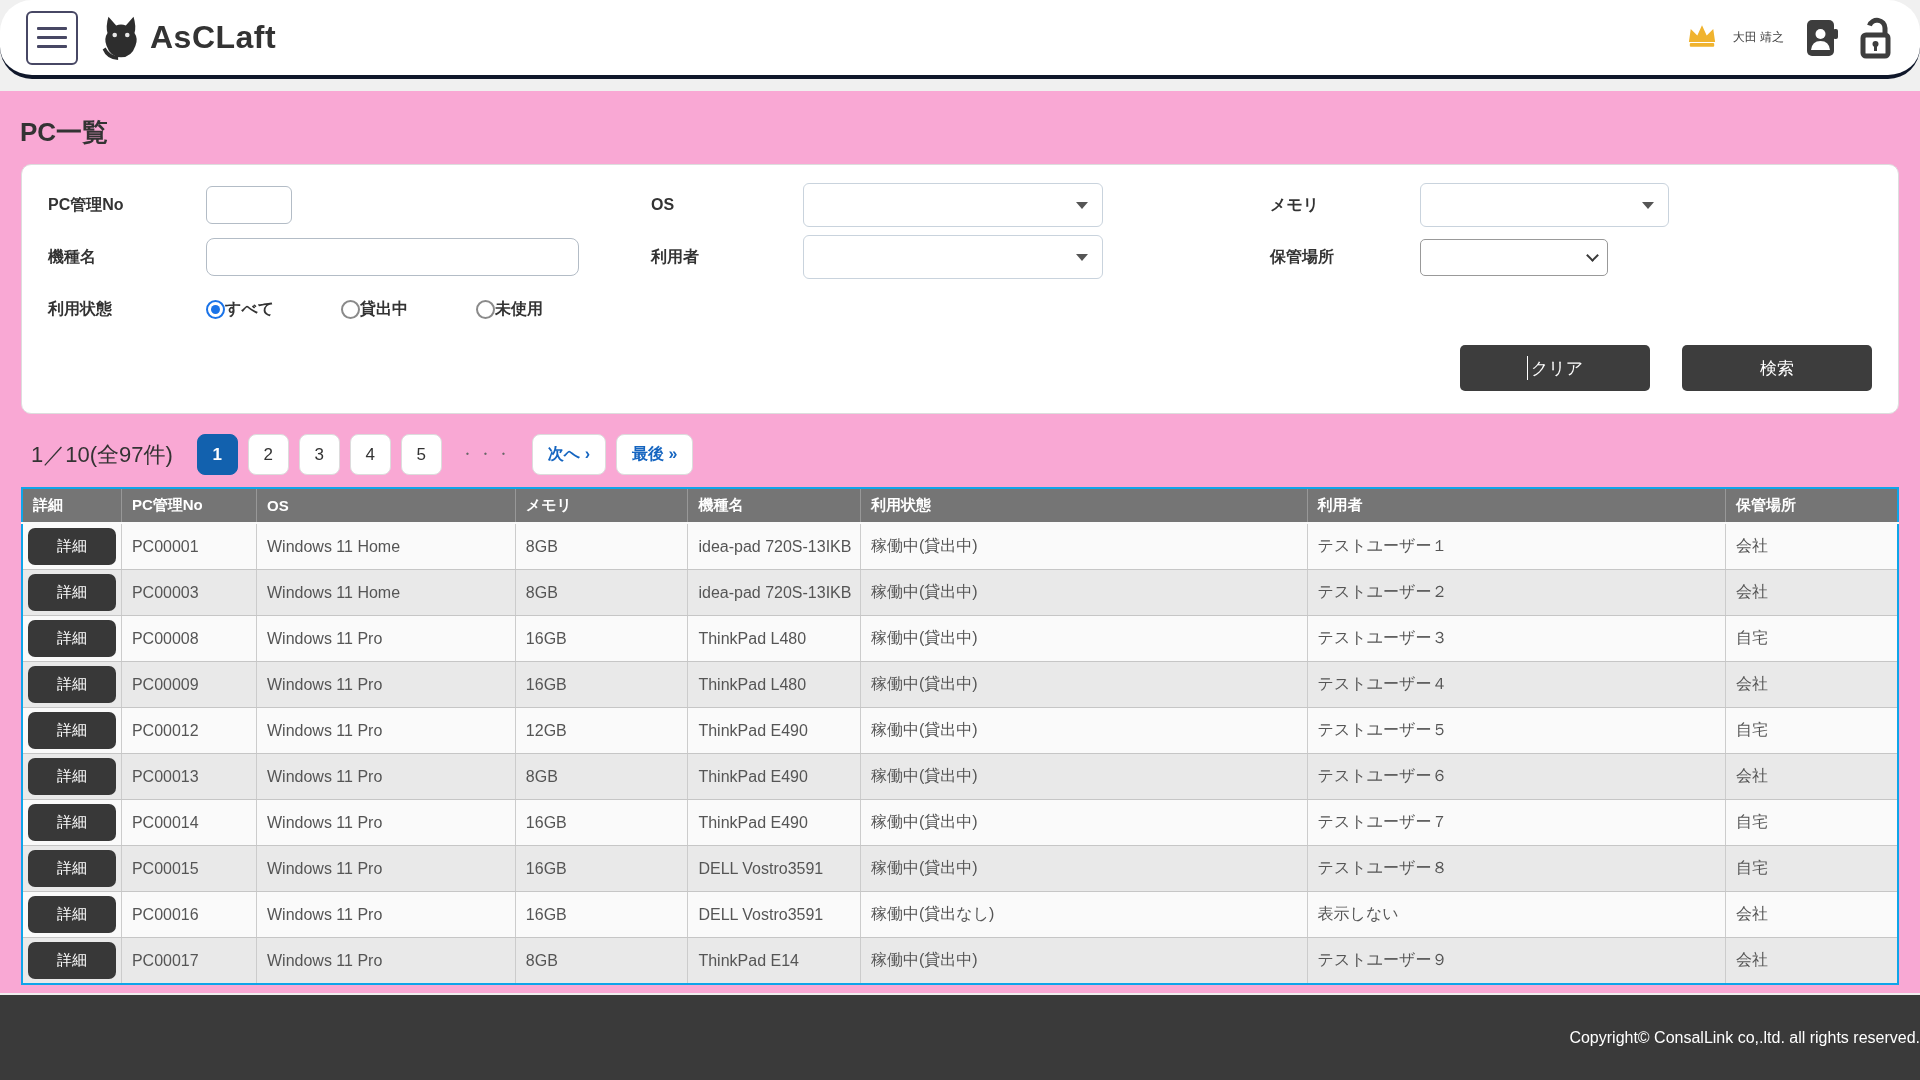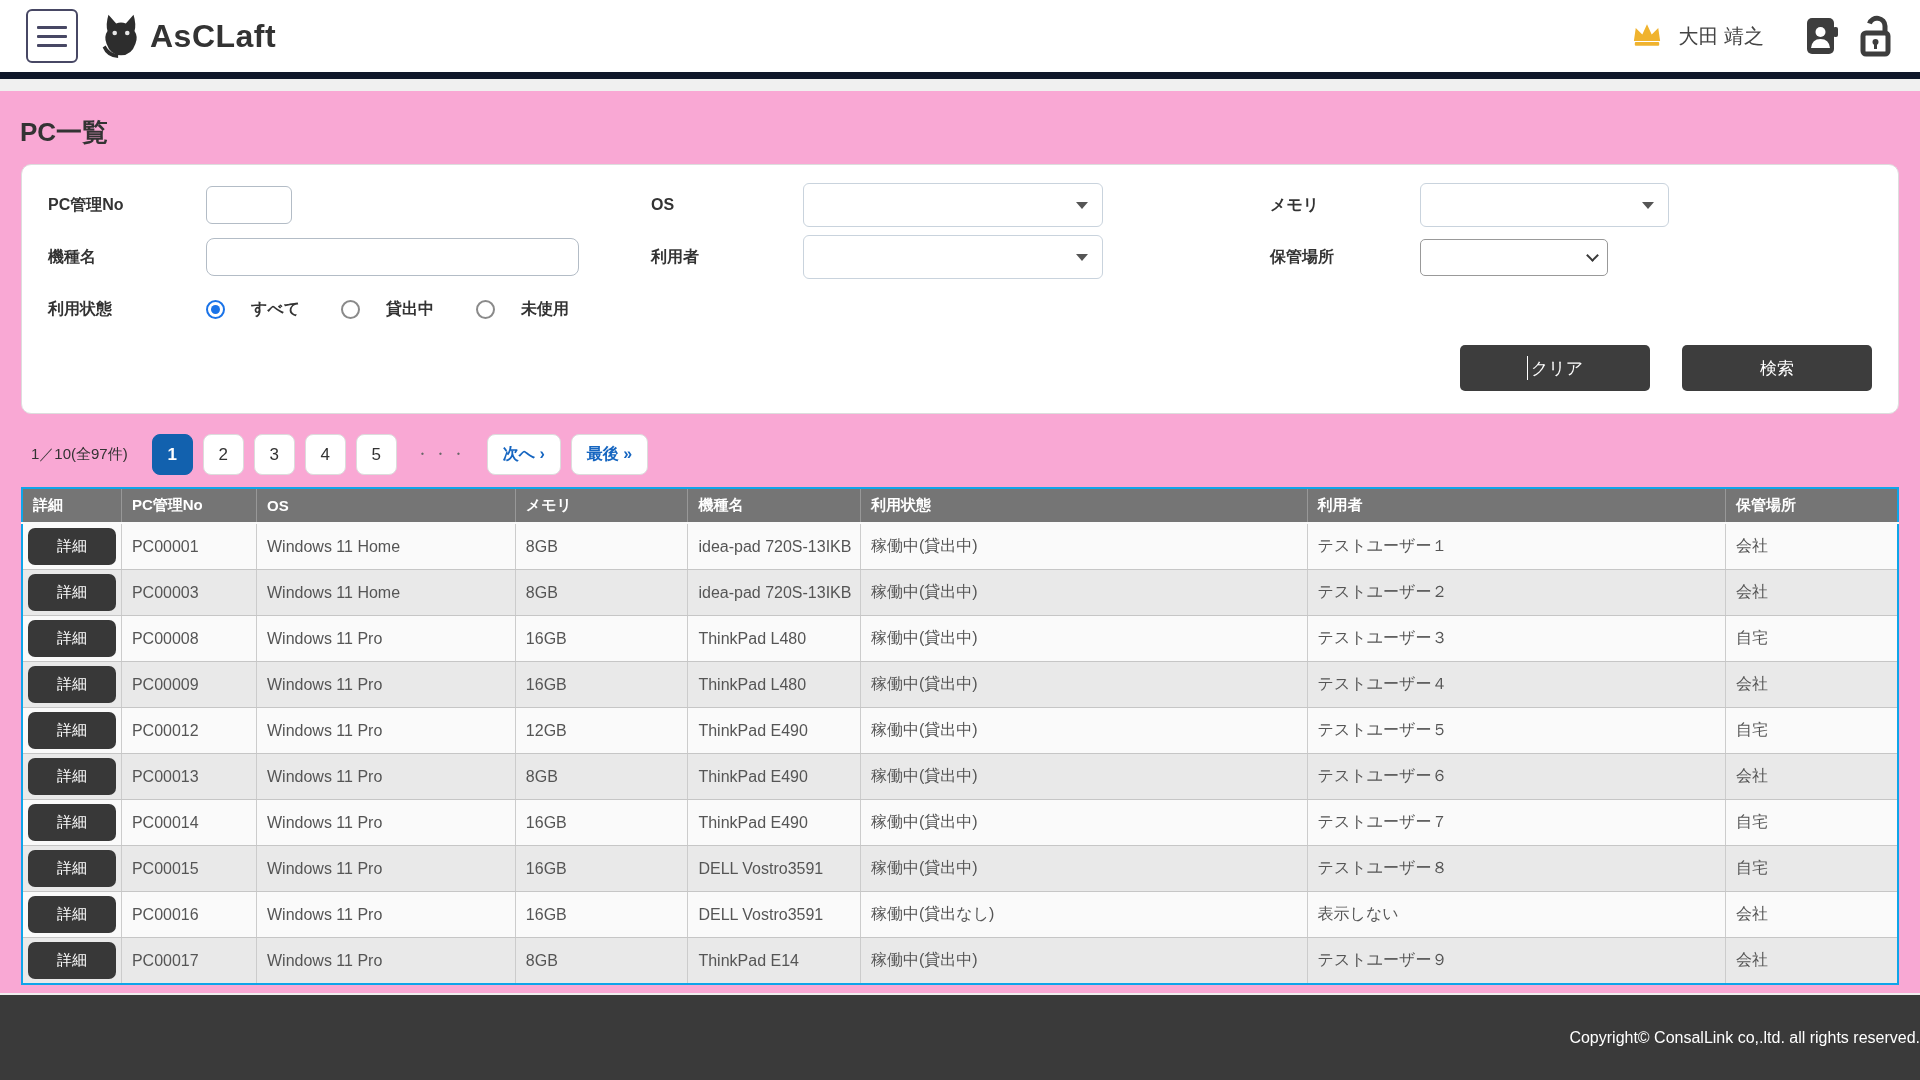--- a/index.html
+++ b/index.html
@@ -6,33 +6,33 @@
   html,body { width: 1920px; height: 1080px; overflow: hidden; }
   body {
     font-family: "Liberation Sans", "DejaVu Sans", sans-serif;
     background: #f0f0f0;
     color: #333;
   }
   .page { width: 1920px; height: 1080px; display: flex; flex-direction: column; }
 
   
   .app-header {
-    height: 79px; background: #fff; border-bottom: 7px solid #0f172a;
-    display: flex; align-items: center; padding: 0 26px; flex: 0 0 auto;
+    height: 79px; background: #fff; border-bottom: 4px solid #0f172a;
+    display: flex; align-items: center; padding: 0 26px; flex: 0 0 auto; border-radius: 32px;
   }
   .menu-btn {
     width: 52px; height: 54px; background: #fff; border: 2px solid #474764;
     border-radius: 6px; display: flex; flex-direction: column; justify-content: center;
     align-items: center; gap: 6px; cursor: pointer;
   }
   .menu-btn .bar { width: 30px; height: 3px; background: #474764; border-radius: 1px; }
   .logo { display: flex; align-items: center; margin-left: 16px; gap: 2px; }
   .logo-text { font-size: 32px; font-weight: 800; color: #333; letter-spacing: 0.5px; }
   .header-right { margin-left: auto; display: flex; align-items: center; gap: 16px; }
-  .user-name { font-size: 20px; color: #444; margin-right: 24px; }
+  .user-name { font-size: 12px; color: #444; margin-right: 4px; }
   .icon-btn { background: none; border: none; cursor: pointer; display: flex; align-items: center; }
 
   
   .content { background: #f9a8d4; margin-top: 12px; padding-bottom: 8px; flex: 0 0 auto; }
   .page-title { font-size: 26px; font-weight: 600; color: #333; padding: 24px 0 12px 20px; }
 
   
   .search-panel {
     margin: 2px 21px 0 21px; border: 1px solid #ddd; border-radius: 10px;
     padding: 18px 26px 22px 26px; background: #fff;
@@ -75,34 +75,34 @@
     transform: rotate(45deg); pointer-events: none;
   }
   .radio-opt { display: inline-flex; align-items: center; cursor: pointer; }
   .radio {
     width: 19px; height: 19px; border: 2px solid #8a8a8a; border-radius: 50%;
     background: #fff; display: inline-flex; align-items: center; justify-content: center;
     flex: 0 0 auto;
   }
   .radio.checked { border-color: #1a73e8; }
   .radio.checked::after { content: ""; width: 9px; height: 9px; border-radius: 50%; background: #1a73e8; }
-  .radio-label { font-size: 16px; font-weight: 700; color: #333; margin-left: 26px; }
+  .radio-label { font-size: 16px; font-weight: 700; color: #333; margin-left: 0; }
   .usage-group .radio-opt { width: 135px; }
   .deleted-group .radio-opt { margin-right: 30px; }
   .panel-actions { display: flex; justify-content: flex-end; gap: 32px; margin-top: 14px; }
   .action-btn {
     width: 190px; height: 46px; background: #3d3d3d; color: #fff; border: none;
     border-radius: 5px; font-size: 17px; cursor: pointer; font-family: inherit;
     display: flex; align-items: center; justify-content: center;
   }
   .text-caret { display: inline-block; width: 1px; height: 24px; background: #fff; margin-right: 3px; }
 
   
   .pagination { display: flex; align-items: center; padding: 20px 0 10px 31px; gap: 10px; }
-  .page-info { font-size: 15px; color: #333; margin-right: 14px; }
+  .page-info { font-size: 22px; color: #333; margin-right: 14px; }
   .page-btn {
     min-width: 41px; height: 41px; background: #fff; border: 1px solid #dcdcdc;
     border-radius: 8px; color: #333; font-size: 17px; display: flex; align-items: center;
     justify-content: center; cursor: pointer; font-family: inherit;
   }
   .page-btn.active { background: #1261ae; border-color: #1261ae; color: #fff; font-weight: 700; }
   .page-dots { color: #666; font-size: 15px; letter-spacing: 3px; margin: 0 8px; }
   .page-nav {
     height: 41px; padding: 0 15px; background: #fff; border: 1px solid #dcdcdc;
     border-radius: 8px; color: #1565c0; font-size: 16px; font-weight: 600;

